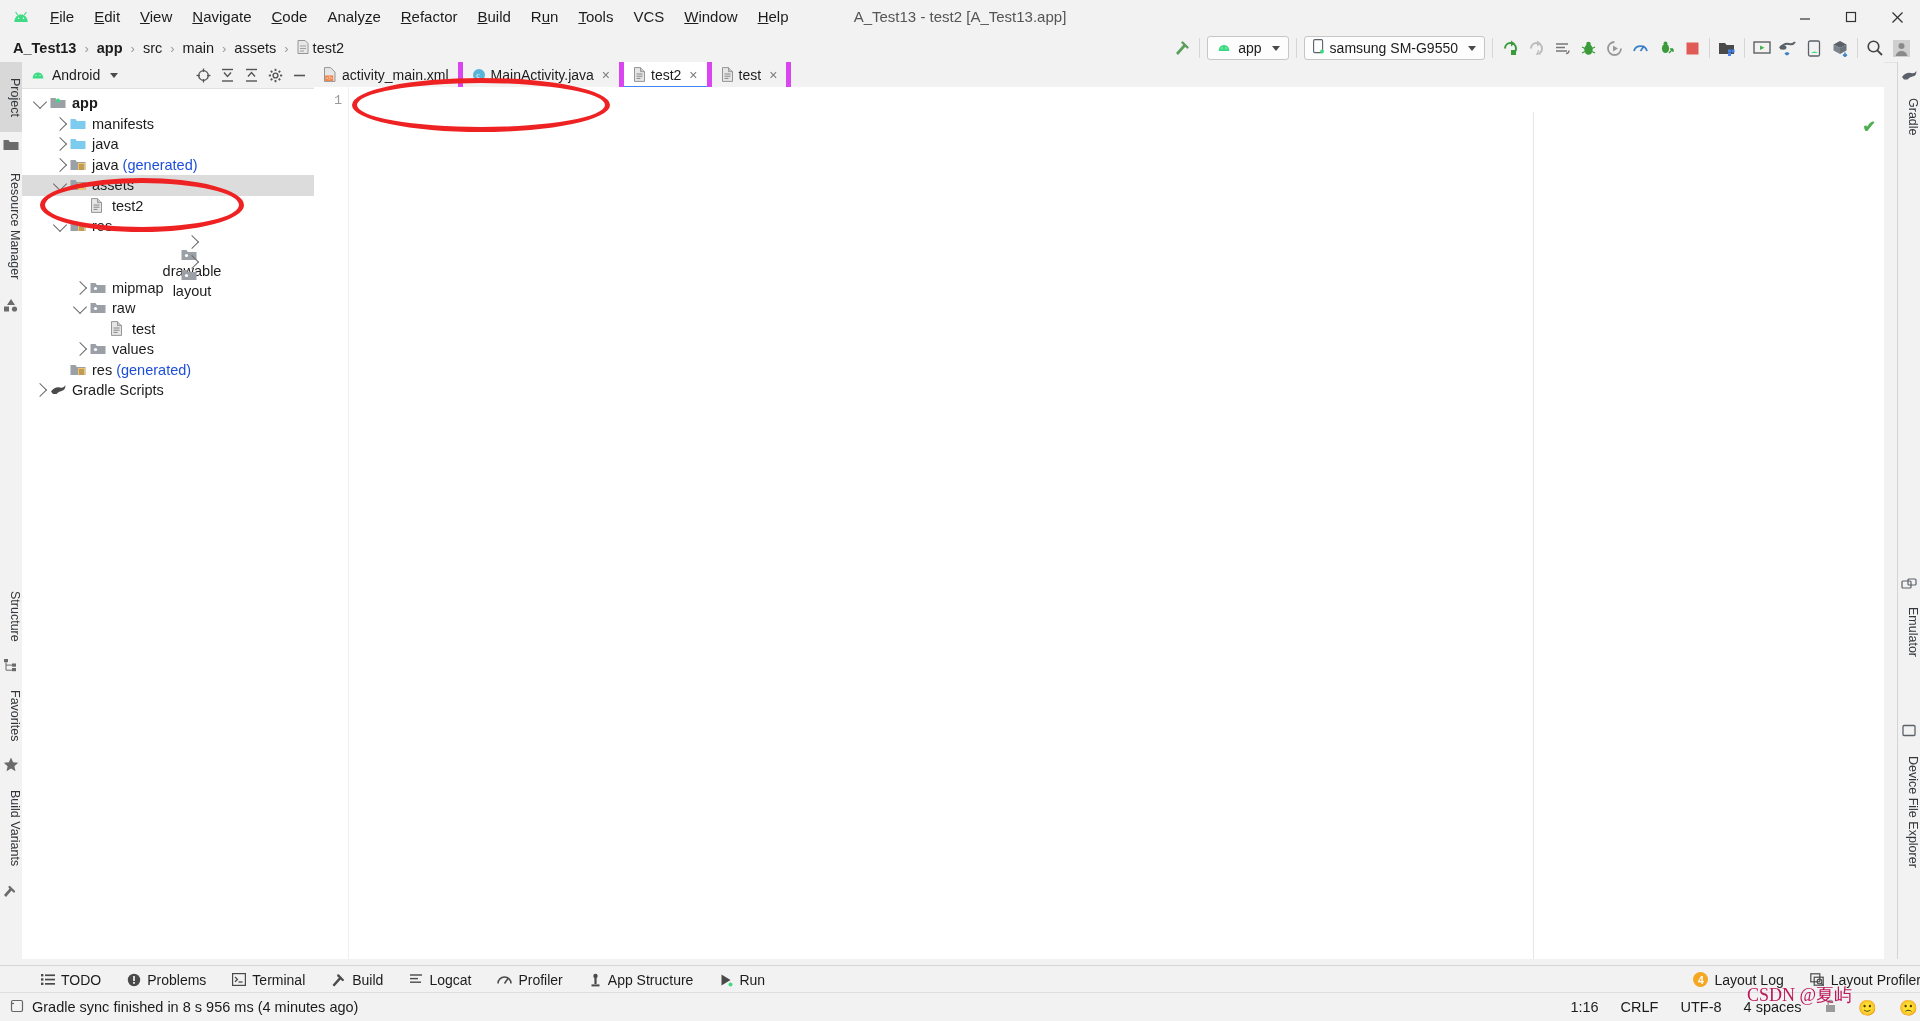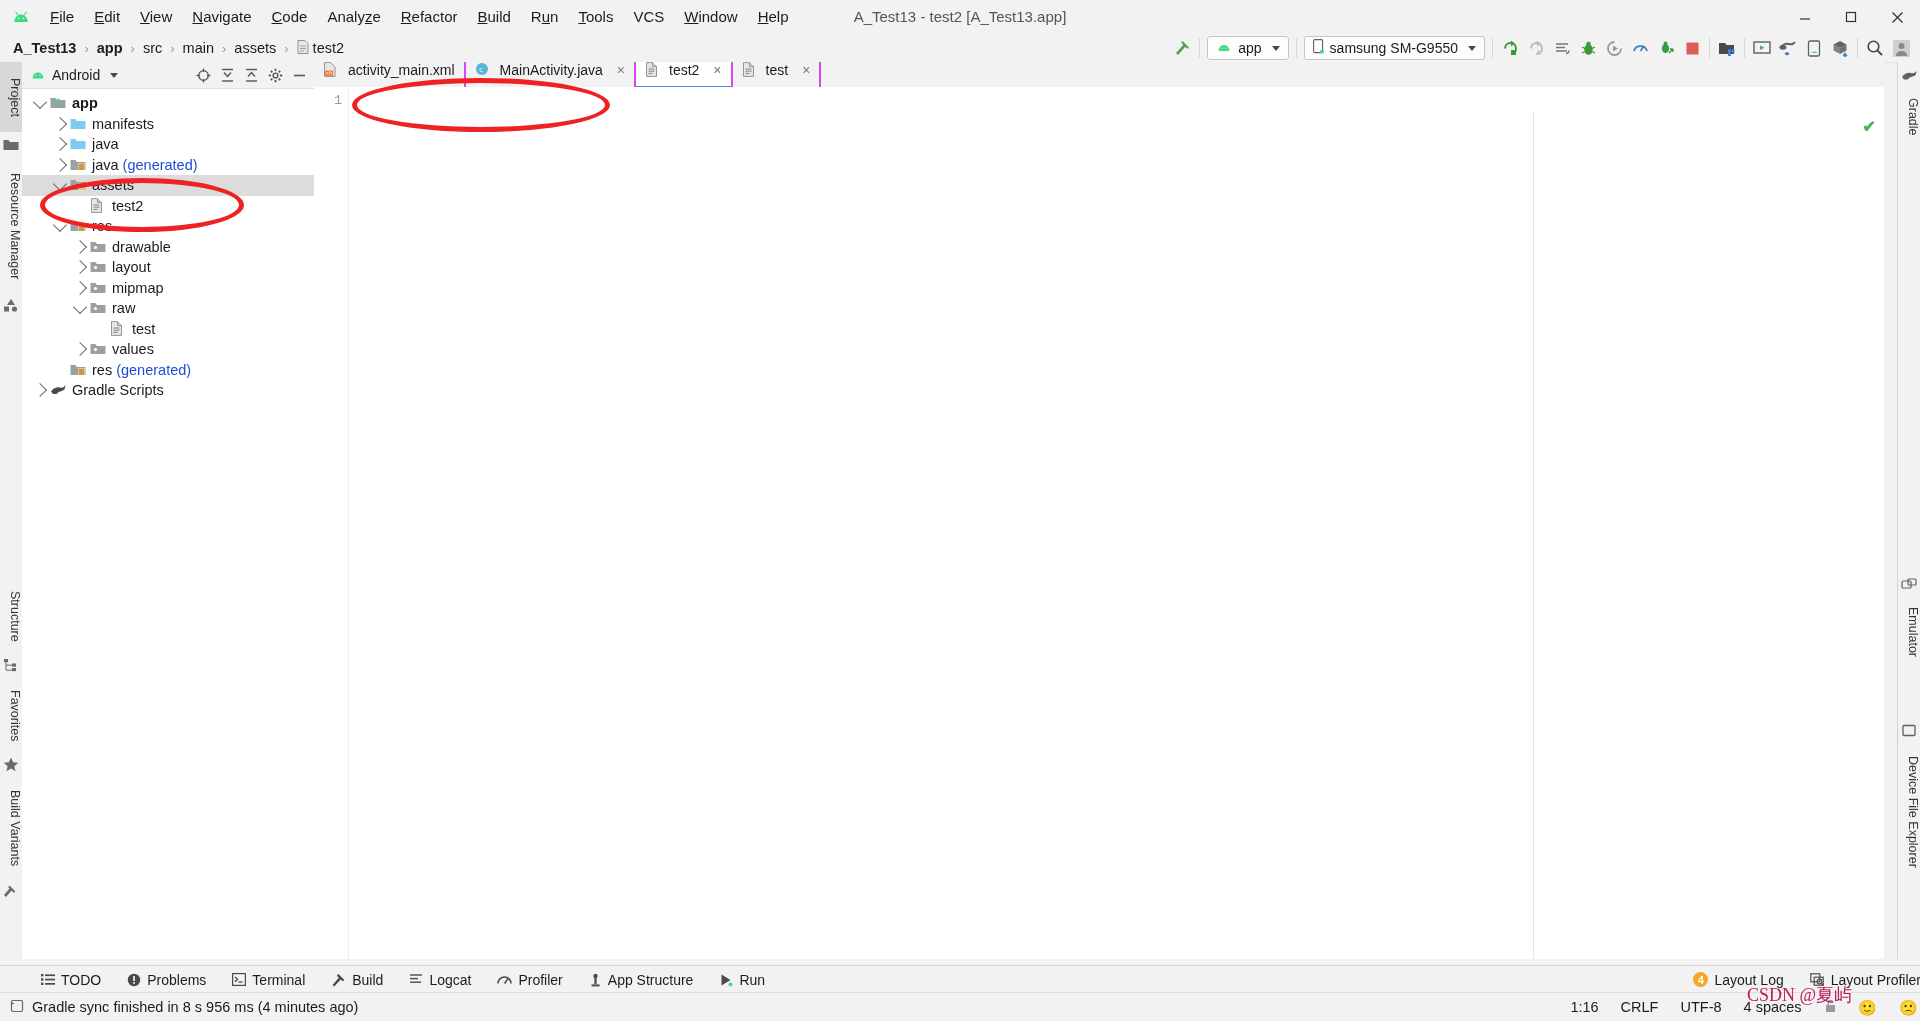--- a/index.html
+++ b/index.html
@@ -117,23 +117,23 @@
   
   .editor-wrap {
     position: absolute; left: 314px; top: 62px; right: 36px; height: 897px;
     background: #ffffff;
   }
   .tabs {
     height: 25px; background: #f2f2f2; display: flex; align-items: stretch;
     border-bottom: 1px solid #d4d4d4;
   }
   .etab {
-    display: flex; gap: 11px; padding: 0 9px;
+    display: flex; align-items: center; gap: 5px; padding: 0 9px;
     font-size: 14px; color: #1c1c1c; white-space: nowrap; position: relative;
-    border-right: 2px solid #d946ef;
+    border-right: 5px solid #d946ef;
   }
   .etab.active { background: #ffffff; }
   .etab.active::after {
     content: ""; position: absolute; left: 0; right: 0; bottom: -1px; height: 2px; background: #4285f4;
   }
   .tab-x { font-size: 14px; color: #7a7a7a; margin-left: 3px; }
 
   .code-area { position: absolute; left: 0; top: 25px; right: 0; bottom: 0; background: #fff; display: flex;}
   .gutter {
     width: 28px; background: #ffffff; color: #9a9a9a; font-size: 13.5px;
@@ -621,33 +621,33 @@
             <svg width="16" height="14" viewBox="0 0 16 14">
               <path d="M0.5 2h5l1.3 2H15.5v8H0.5z" fill="#9aa0a6"></path>
               <rect x="8" y="5" width="7" height="7" fill="#f0c36c"></rect>
               <line x1="9" y1="7" x2="14" y2="7" stroke="#7a6330" stroke-width="0.8"></line>
               <line x1="9" y1="9" x2="14" y2="9" stroke="#7a6330" stroke-width="0.8"></line>
               <line x1="9" y1="11" x2="14" y2="11" stroke="#7a6330" stroke-width="0.8"></line>
             </svg>
           </span>
           <span class="tlabel">res</span>
         </div>
-        <div class="tnode" style="padding-left: 48px;">
+        <div class="tnode" style="padding-left: 48px; flex-direction: column;">
           <span class="tw">
             <span class="arrow right"></span>
           </span>
           <span class="ticon">
             <svg width="16" height="14" viewBox="0 0 16 14">
               <path d="M0.5 2h5l1.3 2H15.5v8H0.5z" fill="#9aa0a6"></path>
               <circle cx="5.5" cy="7.5" r="1.6" fill="#fff"></circle>
             </svg>
           </span>
           <span class="tlabel">drawable</span>
         </div>
-        <div class="tnode" style="padding-left: 48px;">
+        <div class="tnode" style="padding-left: 48px; flex-direction: column;">
           <span class="tw">
             <span class="arrow right"></span>
           </span>
           <span class="ticon">
             <svg width="16" height="14" viewBox="0 0 16 14">
               <path d="M0.5 2h5l1.3 2H15.5v8H0.5z" fill="#9aa0a6"></path>
               <circle cx="5.5" cy="7.5" r="1.6" fill="#fff"></circle>
             </svg>
           </span>
           <span class="tlabel">layout</span>

